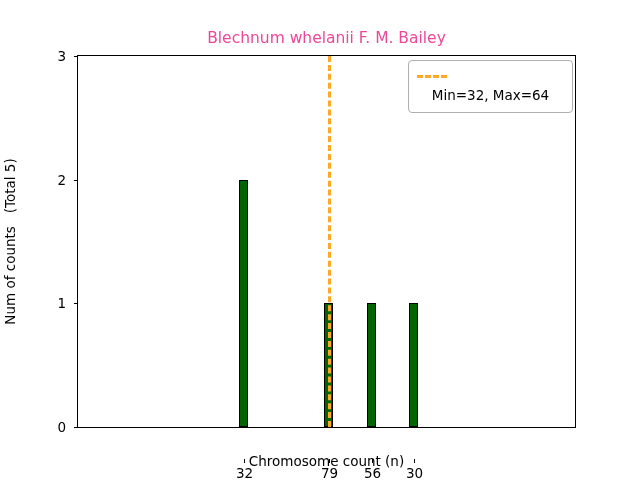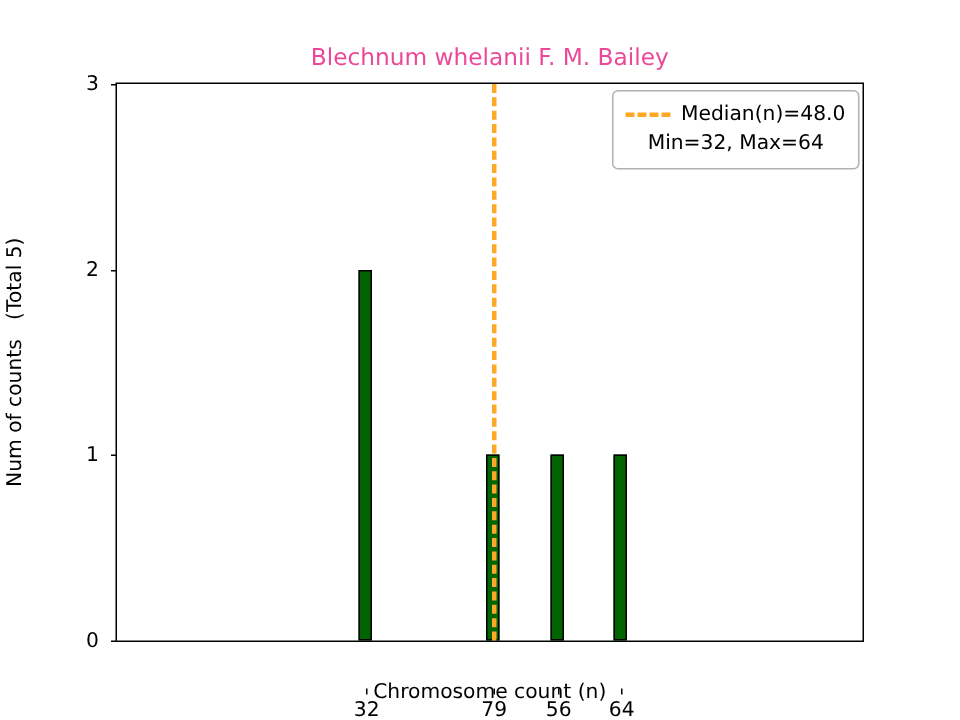--- a/index.html
+++ b/index.html
@@ -189,29 +189,28 @@
     <div class="xtick" style="left:165.5px;">
       <span class="xtick-label">32</span>
     </div>
     <div class="xtick" style="left:250.5px;">
       <span class="xtick-label">79</span>
     </div>
     <div class="xtick" style="left:293.5px;">
       <span class="xtick-label">56</span>
     </div>
     <div class="xtick" style="left:335.5px;">
-      <span class="xtick-label">64</span>
+      <span class="xtick-label">30</span>
     </div>
 
   </div>
 
   <div id="legend">
     <div class="legend-row">
       <span class="legend-sample"></span>
-      <span class="legend-text">Median(n)=48.0</span>
     </div>
     <div class="legend-row second">
       <span class="legend-text">Min=32, Max=64</span>
     </div>
   </div>
 
   <div id="xlabel">Chromosome count (n)</div>
   <div id="ylabel">Num of counts   (Total 5)</div>
 
 </div>

